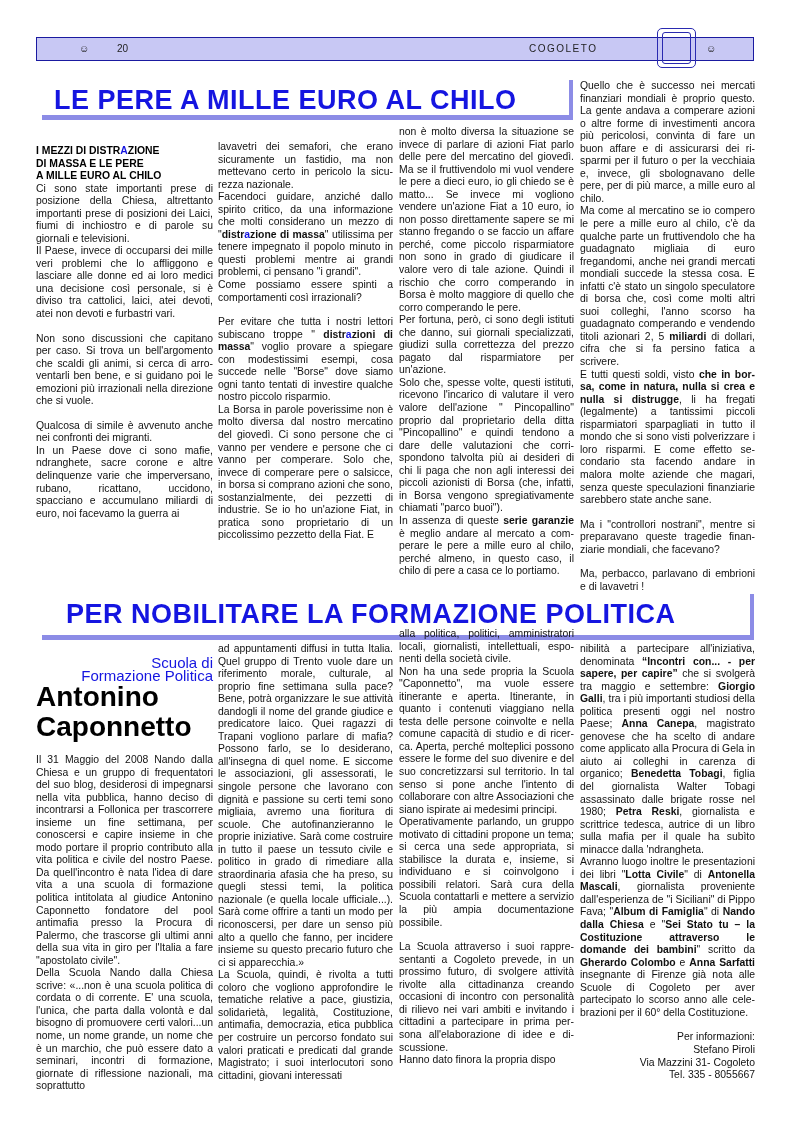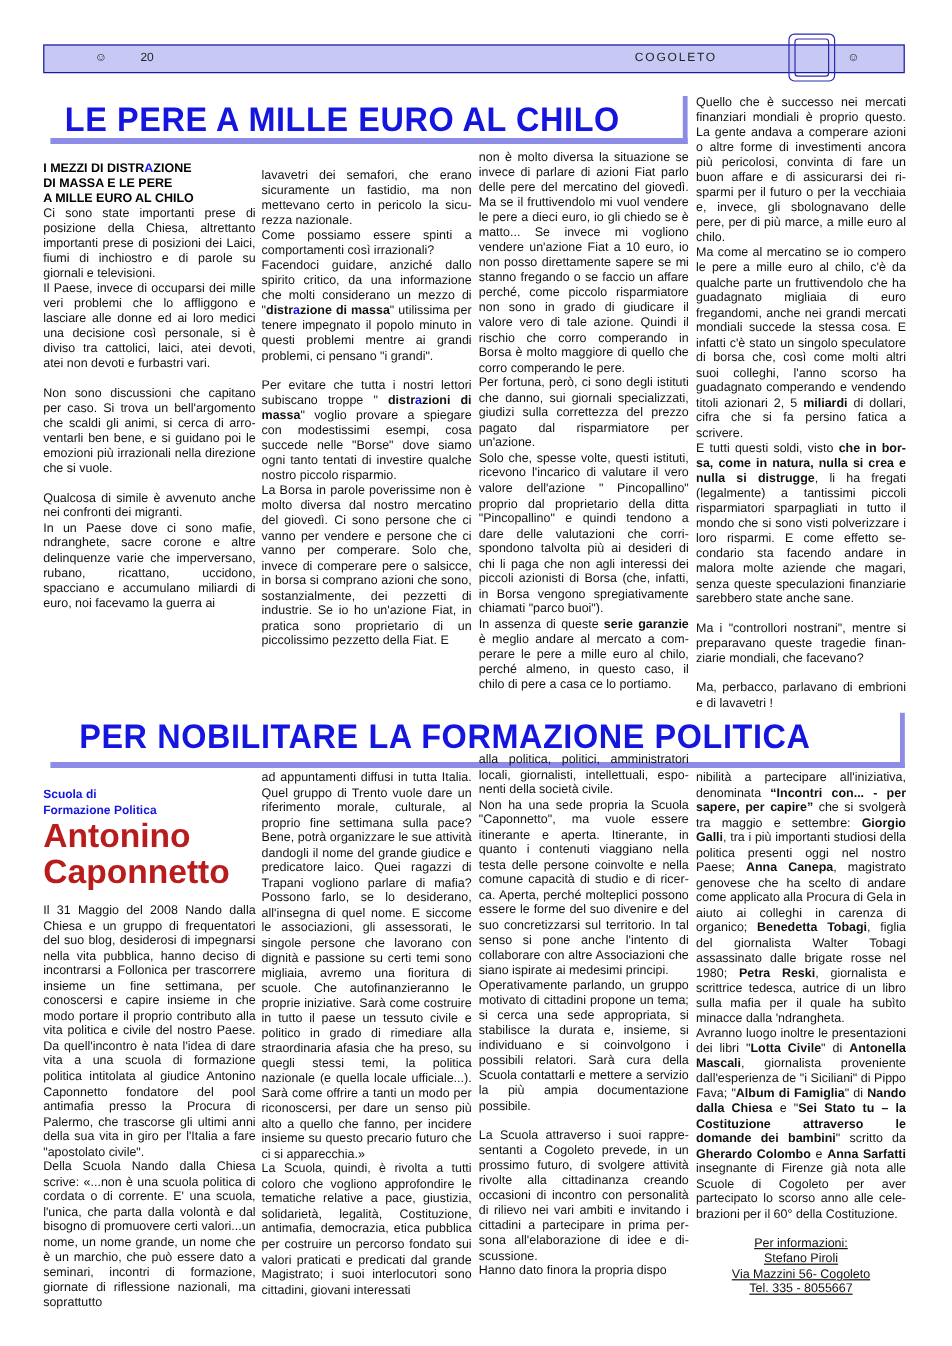--- a/index.html
+++ b/index.html
@@ -44,58 +44,58 @@
   .col p.gap { margin-top:12px; }
   .c1 { left:36px; width:177px; }
   .c2 { left:218px; width:175px; }
   .c3 { left:399px; width:175px; }
   .c4 { left:580px; width:175px; }
   .sub { font-weight:bold; font-size:10.4px; line-height:12.5px; text-align:left; color:#000; }
   .sub .accent { color:#1515e0; }
   b { font-weight:bold; }
   .blue { color:#1515e0; }
 
-  .school-small { color:#1515e0; font-weight:bold; font-size:10px; line-height:13px; text-align:left; }
-  .school-big { color:#b91c1c; font-weight:bold; font-size:28px; line-height:30px; text-align:left; font-family:"Liberation Sans", sans-serif; }
-  .contact p { text-align:center;text-decoration:underline; }
+  .school-small { color:#1515e0; font-weight:normal; font-size:15px; line-height:13px; text-align:right; }
+  .school-big { color:#000000; font-weight:bold; font-size:28px; line-height:30px; text-align:left; font-family:"Liberation Sans", sans-serif; }
+  .contact p { text-align:right; }
 </style>
 </head>
 <body>
 
 <div class="hdr">
   <span class="smile1">☺</span>
   <span class="pnum">20</span>
   <span class="town">COGOLETO</span>
   <span class="smile2">☺</span>
 </div>
 <div class="deco-sq"></div>
 
 <div class="headline" id="h1">
   <div class="txt">LE PERE A MILLE EURO AL CHILO</div>
   <div class="rbar"></div>
   <div class="bbar"></div>
 </div>
 
-<div class="col c1" style="top:135px;">
+<div class="col c1" style="top:145px;">
   <div class="sub">
     <span>I MEZZI DI DISTR</span><span class="accent">A</span><span>ZIONE</span><br>
     <span>DI MASSA E LE PERE</span><br>
     <span>A MILLE EURO AL CHILO</span>
   </div>
   <p>Ci sono state importanti prese di posizione della Chiesa, altrettanto importanti prese di posizioni dei Laici, fiumi di inchiostro e di parole su giornali e televisioni.</p>
   <p>Il Paese, invece di occuparsi dei mille veri problemi che lo affliggono e lasciare alle donne ed ai loro me­dici una decisione così personale, si è diviso tra cattolici, laici, atei devoti, atei non devoti e furbastri vari.</p>
   <p class="gap">Non sono discussioni che capitano per caso. Si trova un bell'argomento che scaldi gli animi, si cerca di arro­ventarli ben bene, e si guidano poi le emozioni più irrazionali nella dire­zione che si vuole.</p>
   <p class="gap">Qualcosa di simile è avvenuto an­che nei confronti dei migranti.</p>
   <p>In un Paese dove ci sono mafie, ndranghete, sacre corone e altre delinquenze varie che imperversa­no, rubano, ricattano, uccidono, spacciano e accumulano miliardi di euro, noi facevamo la guerra ai</p>
 </div>
 
 <div class="col c2" style="top:141px;">
   <p>lavavetri dei semafori, che erano sicuramente un fastidio, ma non mettevano certo in pericolo la sicu­rezza nazionale.</p>
+  <p><span>Facendoci guidare, anziché dallo spirito critico, da una informazione che molti considerano un mezzo di "</span><b><span>distr</span><span class="blue">a</span><span>zione di massa</span></b><span>" utilissima per tenere impegnato il popolo mi­nuto in questi problemi mentre ai grandi problemi, ci pensano "i gran­di".</span></p>
   <p>Come possiamo essere spinti a comportamenti così irrazionali?</p>
-  <p><span>Facendoci guidare, anziché dallo spirito critico, da una informazione che molti considerano un mezzo di "</span><b><span>distr</span><span class="blue">a</span><span>zione di massa</span></b><span>" utilissima per tenere impegnato il popolo mi­nuto in questi problemi mentre ai grandi problemi, ci pensano "i gran­di".</span></p>
   <p class="gap"><span>Per evitare che tutta i nostri lettori subiscano troppe " </span><b><span>distr</span><span class="blue">a</span><span>zioni di massa</span></b><span>" voglio provare a spiegare con modestissimi esempi, cosa succede nelle "Borse" dove siamo ogni tanto tentati di investire qual­che nostro piccolo risparmio.</span></p>
   <p>La Borsa in parole poverissime non è molto diversa dal nostro mercatino del giovedì. Ci sono persone che ci vanno per vendere e persone che ci vanno per comperare. Solo che, invece di comperare pere o salsic­ce, in borsa si comprano azioni che sono, sostanzialmente, dei pezzetti di industrie. Se io ho un'azione Fiat, in pratica sono proprietario di un piccolissimo pezzetto della Fiat. E</p>
 </div>
 
 <div class="col c3" style="top:126px;">
   <p>non è molto diversa la situazione se invece di parlare di azioni Fiat parlo delle pere del mercatino del giovedì. Ma se il fruttivendolo mi vuol vende­re le pere a dieci euro, io gli chiedo se è matto... Se invece mi vogliono vendere un'azione Fiat a 10 euro, io non posso direttamente sapere se mi stanno fregando o se faccio un affare perché, come piccolo rispar­miatore non sono in grado di giudi­care il valore vero di tale azione. Quindi il rischio che corro compe­rando in Borsa è molto maggiore di quello che corro comperando le pere.</p>
   <p>Per fortuna, però, ci sono degli isti­tuti che danno, sui giornali specializ­zati, giudizi sulla correttezza del prezzo pagato dal risparmiatore per un'azione.</p>
   <p>Solo che, spesse volte, questi istitu­ti, ricevono l'incarico di valutare il vero valore dell'azione " Pincopalli­no" proprio dal proprietario della ditta "Pincopallino" e quindi tendono a dare delle valutazioni che corri­spondono talvolta più ai desideri di chi li paga che non agli interessi dei piccoli azionisti di Borsa (che, infatti, in Borsa vengono spregiativamente chiamati "parco buoi").</p>
   <p><span>In assenza di queste </span><b>serie garanzie</b><span> è meglio andare al mercato a com­perare le pere a mille euro al chilo, perché almeno, in questo caso, il chilo di pere a casa ce lo portiamo.</span></p>
 </div>
@@ -139,16 +139,16 @@
   <p class="gap">La Scuola attraverso i suoi rappre­sentanti a Cogoleto prevede, in un prossimo futuro, di svolgere attività rivolte alla cittadinanza creando occasioni di incontro con personalità di rilievo nei vari ambiti e invitando i cittadini a partecipare in prima per­sona all'elaborazione di idee e di­scussione.</p>
   <p>Hanno dato finora la propria dispo­</p>
 </div>
 
 <div class="col c4" style="top:643px;">
   <p><span>nibilità a partecipare all'iniziativa, denominata </span><b>“Incontri con... - per sapere, per capire”</b><span> che si svolgerà tra maggio e settembre: </span><b>Giorgio Galli</b><span>, tra i più importanti studiosi della politica presenti oggi nel no­stro Paese; </span><b>Anna Canepa</b><span>, magi­strato genovese che ha scelto di andare come applicato alla Procura di Gela in aiuto ai colleghi in caren­za di organico; </span><b>Benedetta Tobagi</b><span>, figlia del giornalista Walter Tobagi assassinato dalle brigate rosse nel 1980; </span><b>Petra Reski</b><span>, giornalista e scrittrice tedesca, autrice di un libro sulla mafia per il quale ha subìto minacce dalla 'ndrangheta.</span></p>
   <p><span>Avranno luogo inoltre le presenta­zioni dei libri "</span><b>Lotta Civile</b><span>" di </span><b>Anto­nella Mascali</b><span>, giornalista prove­niente dall'esperienza de "i Siciliani" di Pippo Fava; "</span><b>Album di Famiglia</b><span>" di </span><b>Nando dalla Chiesa</b><span> e "</span><b>Sei Stato tu – la Costituzione attraverso le domande dei bambini</b><span>" scritto da </span><b>Gherardo Colombo</b><span> e </span><b>Anna Sar­fatti</b><span> insegnante di Firenze già nota alle Scuole di Cogoleto per aver partecipato lo scorso anno alle cele­brazioni per il 60° della Costituzio­ne.</span></p>
   <div class="contact gap" style="margin-top:12px;">
     <p>Per informazioni:</p>
     <p>Stefano Piroli</p>
-    <p>Via Mazzini 56- Cogoleto</p>
+    <p>Via Mazzini 31- Cogoleto</p>
     <p>Tel.  335 - 8055667</p>
   </div>
 </div>
 
 </body></html>

